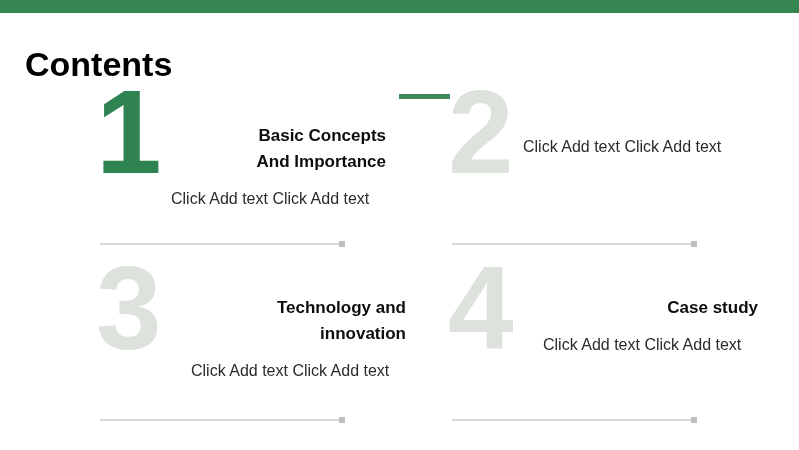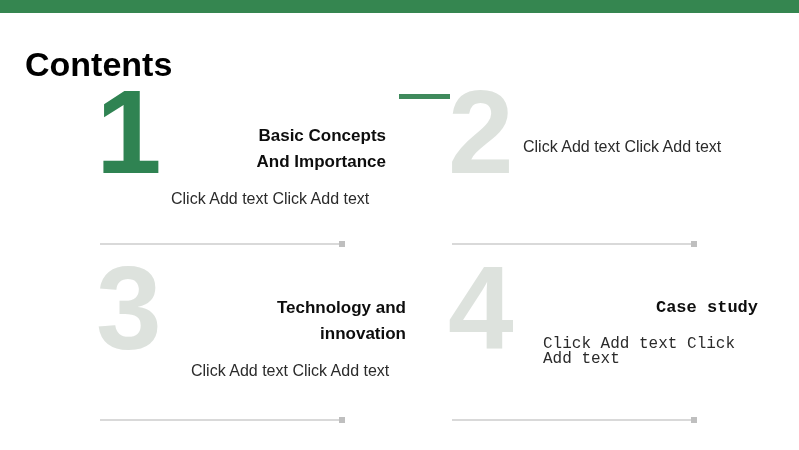--- a/index.html
+++ b/index.html
@@ -123,21 +123,21 @@
   }
   .item-divider .dot {
     position: absolute;
     left: 239px;
     top: 1px;
     width: 6px;
     height: 6px;
     background: #bfbfbf;
   }
   
-  .item.single-line .item-body { top: 36px; font-family: Liberation Mono, monospace; }
+  .item.single-line .item-body { top: 36px; }
   .item.r1 .item-body { top: 22px; margin-left: 20px; }
 </style>
 </head>
 <body>
 
 <div class="slide">
 
   <div class="top-bar"></div>
 
   <div class="title-block">

